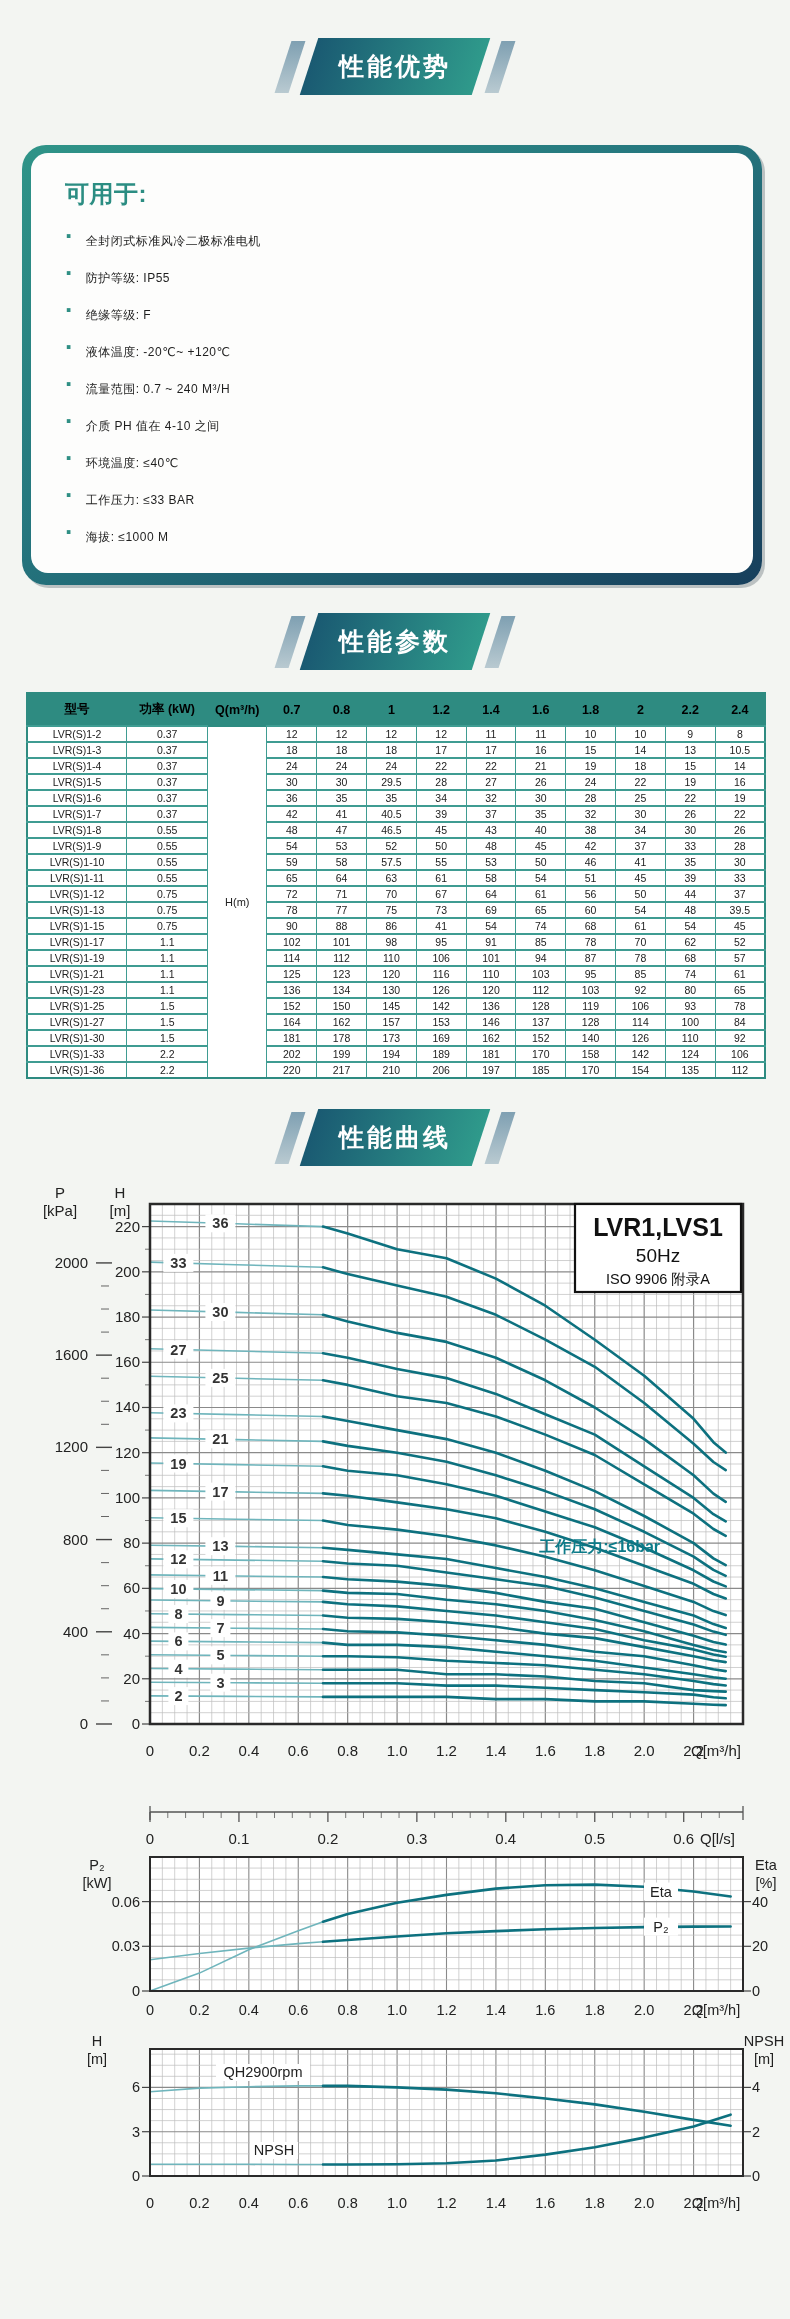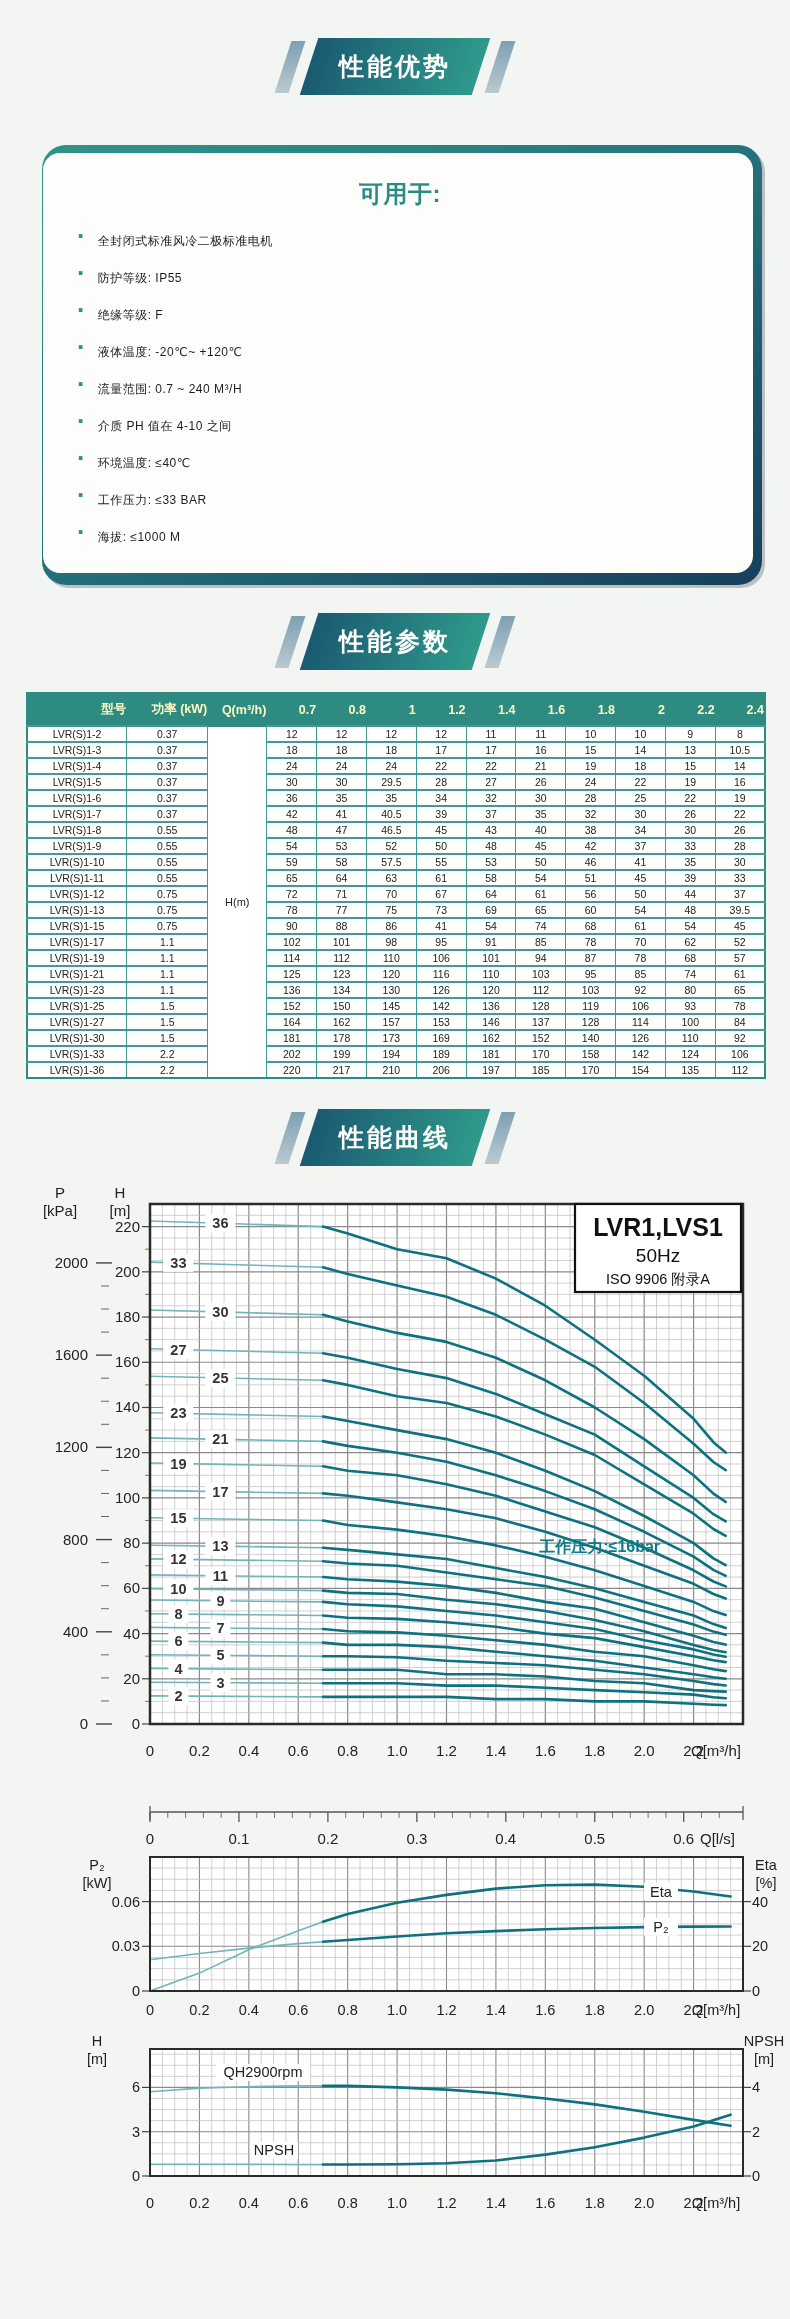--- a/index.html
+++ b/index.html
@@ -23,26 +23,25 @@
     background:linear-gradient(90deg,#1a5a72 0%,#2f9a8b 100%);
     padding:12px 30px;
   }
   .banner .main span{
     display:block;transform:skewX(18deg);
     color:#fff;font-size:25px;font-weight:bold;letter-spacing:3px;
   }
 
   
   .info-box-outer{
-    margin:50px 28px 0 42px;
+    margin:50px 28px 0 22px;
     border-radius:24px;
     background:linear-gradient(150deg,#2f9488 0%,#25767e 45%,#173f5c 100%);
-    padding:8px 9px 12px 1px;
+    padding:8px 9px 12px 9px;
     box-shadow:3px 3px 0 rgba(120,130,135,.45);
-    text-align:center;
   }
   .info-box{
     background:#fdfdfc;border-radius:17px;
     padding:22px 30px 14px 34px;
   }
   .intro-line,.intro-paragraph{
     color:#2b8d82;font-weight:bold;font-size:24px;line-height:37px;
     letter-spacing:.5px;
   }
   .bullet-list{margin-top:14px;}
@@ -50,22 +49,22 @@
   .bullet-row .dot{color:#2f8f84;font-size:26px;font-weight:bold;margin-right:12px;line-height:20px;}
   .bullet-row .bullet-text{font-size:12px;color:#1e1e1e;letter-spacing:.5px;}
 
   
   .param-table-wrap{margin:22px 24px 0 26px;}
   table.param{
     width:100%;border-collapse:collapse;table-layout:fixed;
     background:#fff;border:2px solid #2e8b81;
   }
   table.param th{
-    background:#2e8b81;color:#fef9c3;font-size:12.5px;font-weight:bold;
-    padding:7px 0;border:1px solid #2e8b81;text-align:right;
+    background:#2e8b81;color:#000000;font-size:12.5px;font-weight:bold;
+    padding:7px 0;border:1px solid #2e8b81;text-align:center;
   }
   table.param td{
     font-size:10.5px;color:#222;text-align:center;padding:1px 0;
     border-left:1px solid #3f9c92;border-right:1px solid #3f9c92;
     border-top:2px solid #3f9c92;
   }
   table.param td.qcell{font-size:11px;border-top:none;}
   table.param col.c-model{width:13.5%;}
   table.param col.c-power{width:11%;}
   table.param col.c-q{width:8%;}

